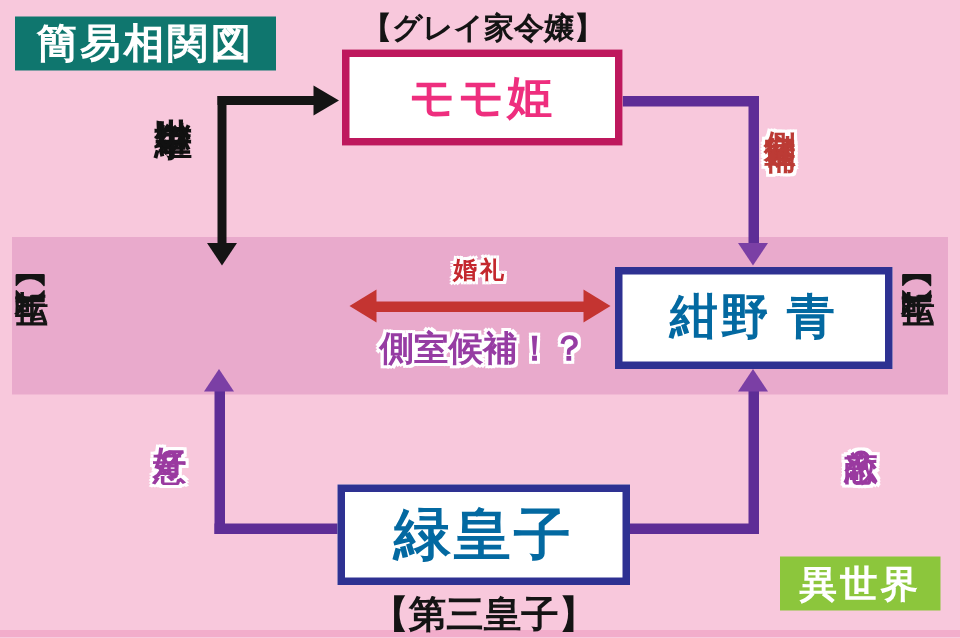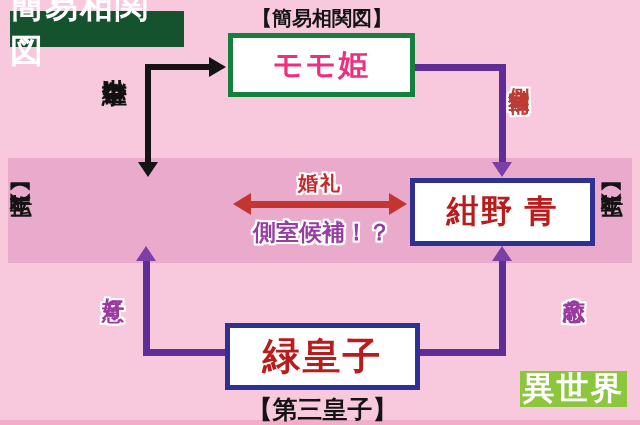--- a/index.html
+++ b/index.html
@@ -6,37 +6,37 @@
   #stage{
     position:relative; width:640px; height:425px; overflow:hidden;
     background:#F8C8DC;
     font-family:"Liberation Serif","DejaVu Serif",serif;
   }
   .abs{position:absolute;}
   .band{left:8px; top:158px; width:624px; height:105px; background:#E9AACC;}
   .bottom-strip{left:0; top:420px; width:640px; height:5px; background:#F2ADCB;}
 
   .title-label{
-    left:10px; top:11px; width:174px; height:36px; background:#14532d;
-    color:#fff; font-weight:bold; font-size:33px; letter-spacing:2px;
+    left:10px; top:11px; width:174px; height:36px; background:#0f766e;
+    color:#fff; font-weight:bold; font-size:27px; letter-spacing:2px;
     display:flex; align-items:center; justify-content:center;
   }
   .node-tag{
     color:#141414; font-weight:bold; font-size:20px; text-align:center;
     font-family:"Liberation Serif","DejaVu Serif",serif;
   }
   .momo-tag{left:222px; top:5px; width:200px;}
   .daisan-tag{left:225px; top:393px; width:195px; font-size:25px;}
 
   .node{
     background:#fff; display:flex; align-items:center; justify-content:center;
     font-weight:bold; letter-spacing:2px;
   }
-  .node.pink{border:5px solid #15803d; color:#EE2E7E;}
-  .node.navy{border:5px solid #2E3192; color:#b91c1c;}
+  .node.pink{border:5px solid #be185d; color:#EE2E7E;}
+  .node.navy{border:5px solid #2E3192; color:#0369a1;}
   .node-momo{left:228px; top:33px; width:177px; height:54px; font-size:30px;}
   .node-yamabuki{left:45px; top:178px; width:175px; height:58px; font-size:32px;}
   .node-konno{left:410px; top:178px; width:175px; height:58px; font-size:32px;}
   .node-midori{left:225px; top:323px; width:185px; height:57px; font-size:38px;}
 
   .vtext{
     writing-mode:vertical-rl; text-orientation:mixed;
     font-weight:bold; line-height:1;
   }
   .tensei{
@@ -49,31 +49,31 @@
   .hand{
     font-family:"Liberation Sans","DejaVu Sans",sans-serif; font-weight:bold;
     text-shadow:-2px -2px 0 #fff, 2px -2px 0 #fff, -2px 2px 0 #fff, 2px 2px 0 #fff,
                  0 -2px 0 #fff, 0 2px 0 #fff, -2px 0 0 #fff, 2px 0 0 #fff;
   }
   .yotsugi{left:102px; top:58px; height:108px; font-size:25px; color:#111;
     font-family:"Liberation Sans","DejaVu Sans",sans-serif; font-weight:bold; letter-spacing:2px;}
   .sokushitsu{left:509px; top:70px; height:100px; font-size:21px; color:#BC3B35; letter-spacing:2px;}
   .koui{left:102px; top:281px; height:75px; font-size:22px; color:#9A3AA0; letter-spacing:2px;}
   .koigataki{left:563px; top:281px; height:75px; font-size:22px; color:#9A3AA0; letter-spacing:2px;}
-  .konrei{left:268px; top:170px; width:104px; font-size:20px; color:#C4282E; text-align:center; letter-spacing:2px;}
+  .konrei{left:268px; top:170px; width:104px; font-size:16px; color:#C4282E; text-align:center; letter-spacing:2px;}
   .soushisouai{left:238px; top:217px; width:168px; font-size:23px; color:#963CA3; text-align:center;}
 
   .seg{background:#5E2D96;}
   .seg.black{background:#141414;}
   .seg.red{background:#C43431;}
   .tri{width:0; height:0;}
 
   .isekai{
     left:520px; top:371px; width:107px; height:36px; background:#8CC63C;
-    color:#fff; font-weight:bold; font-size:32px; letter-spacing:2px;
+    color:#fff; font-weight:bold; font-size:25px; letter-spacing:2px;
     display:flex; align-items:center; justify-content:center;
   }
 </style>
 </head>
 <body>
 
 <div id="stage">
 
   <div class="abs band"></div>
   <div class="abs bottom-strip"></div>
@@ -100,21 +100,21 @@
   <div class="abs seg" style="left:143px; top:259px; width:7px; height:97px;"></div>
   <div class="abs seg" style="left:143px; top:349px; width:86px; height:7px;"></div>
   <div class="abs tri" style="left:136px; top:246px; border-bottom:15px solid #7B3FA5; border-left:10px solid transparent; border-right:10px solid transparent;"></div>
   <div class="abs vtext hand koui">好意？</div>
 
   <div class="abs seg" style="left:416px; top:349px; width:90px; height:7px;"></div>
   <div class="abs seg" style="left:499px; top:259px; width:7px; height:97px;"></div>
   <div class="abs tri" style="left:492px; top:246px; border-bottom:15px solid #7B3FA5; border-left:10px solid transparent; border-right:10px solid transparent;"></div>
   <div class="abs vtext hand koigataki">恋敵？</div>
 
-  <div class="abs node-tag momo-tag">【簡易相関図】</div>
+  <div class="abs node-tag momo-tag">【グレイ家令嬢】</div>
   <div class="abs node pink node-momo">モモ姫</div>
 
   <div class="abs vtext tensei tensei-left">【転生】</div>
 
   <div class="abs node navy node-konno">紺野 青</div>
   <div class="abs vtext tensei tensei-right">【転生】</div>
 
   <div class="abs node navy node-midori">緑皇子</div>
   <div class="abs node-tag daisan-tag">【第三皇子】</div>
 

